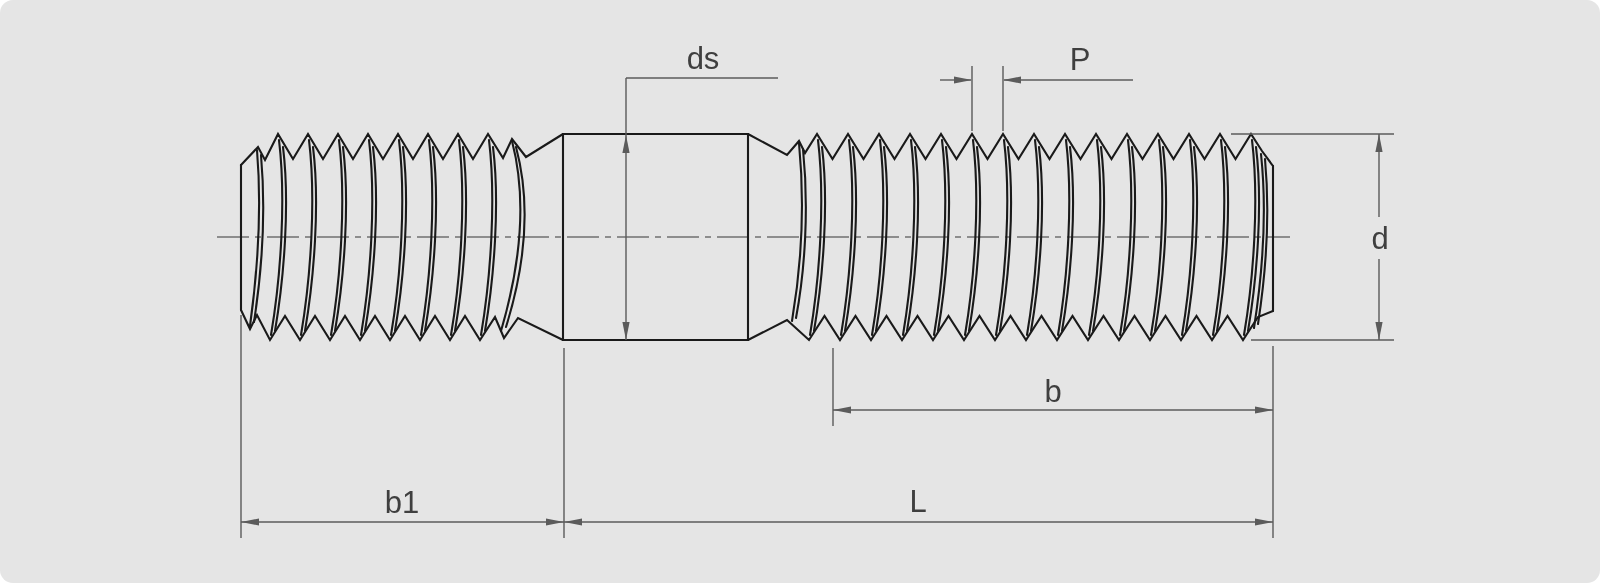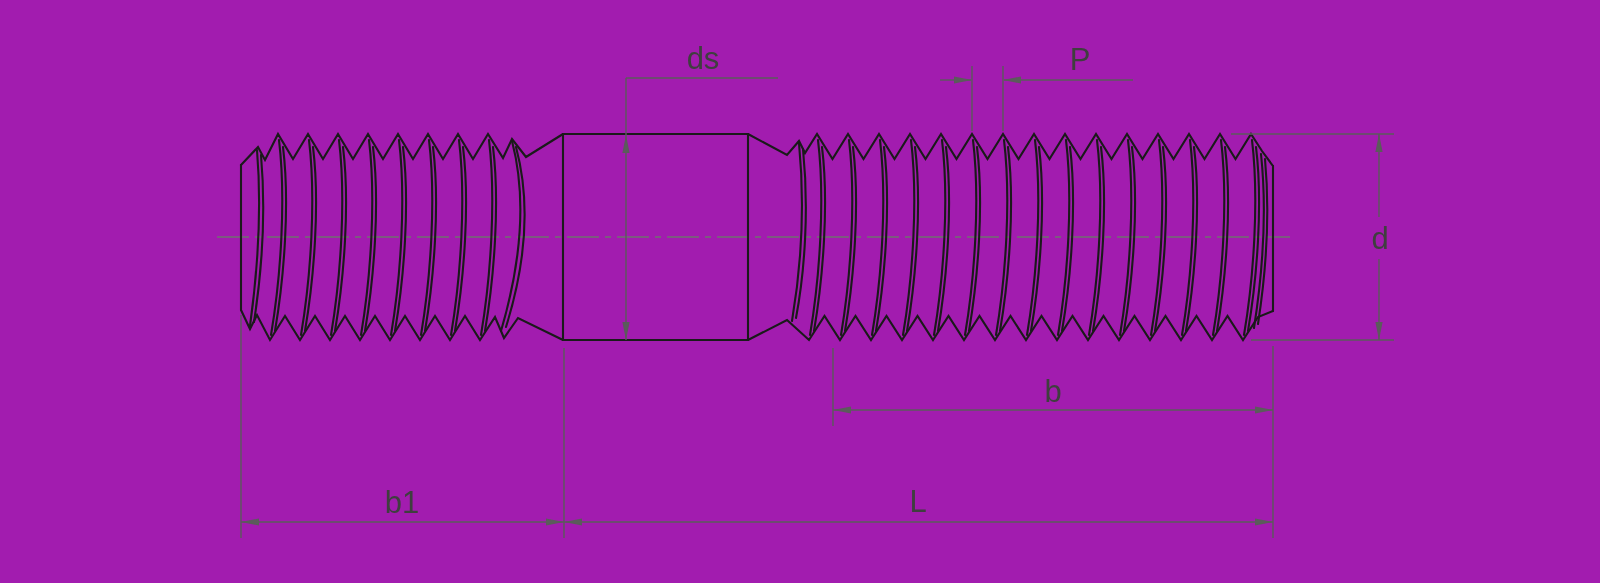--- a/index.html
+++ b/index.html
@@ -1,21 +1,22 @@
 <!DOCTYPE html>
 <html><head>
 <meta charset="utf-8">
 <style>
   html,body{margin:0;padding:0;background:#ffffff;}
   .canvas{
     position:relative;
     width:1600px;height:583px;
-    background:#a21caf;
+    background:#e5e5e5;
     overflow:hidden;
     font-family:"Liberation Sans", sans-serif;
+    border-radius:13px;
   }
   svg{display:block;}
   text.dim-label{
     font-family:"Liberation Sans", sans-serif;
     font-size:31px;
     fill:#3f3f3f;
   }
 </style>
 </head>
 <body>

